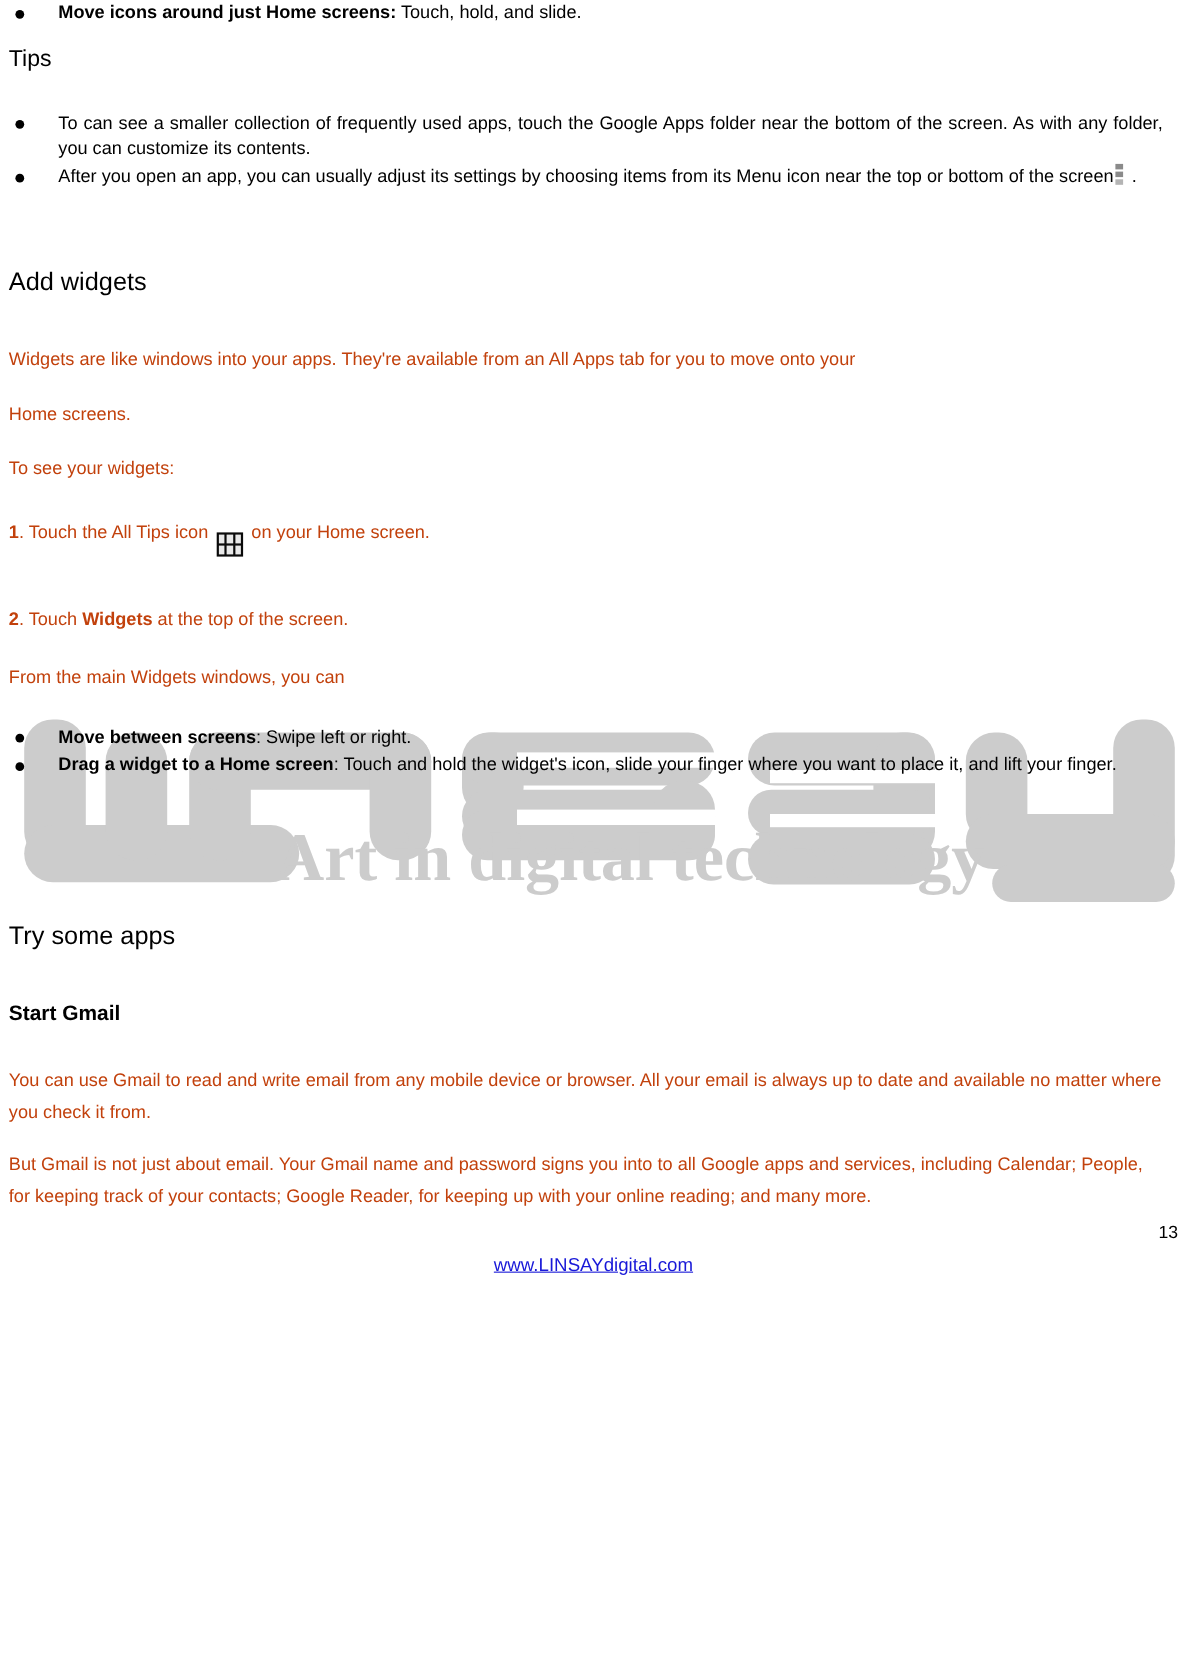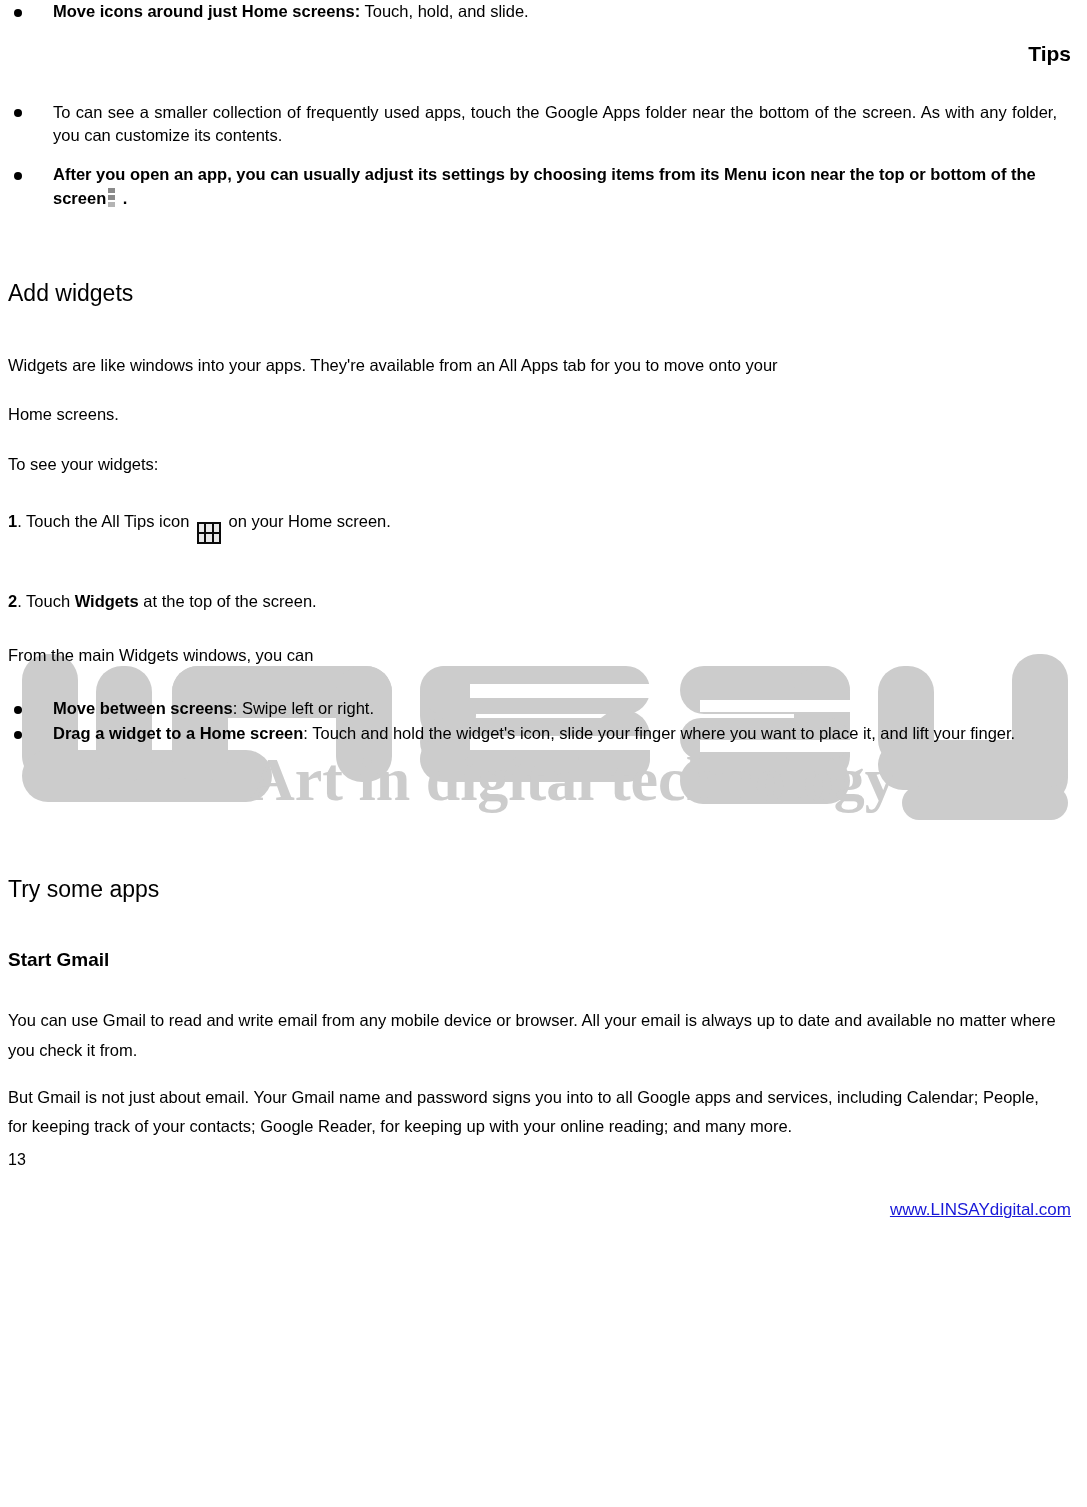--- a/index.html
+++ b/index.html
@@ -37,21 +37,21 @@
     position: relative;
     z-index: 2;
     padding: 0 16px 0 8px;
   }
 
   
   .para {
     font-size: 16.5px;
     line-height: 1.42;
     margin: 0;
-    color: #000000;
+    color: #c2410c;
   }
 
   
   .bullet-row {
     position: relative;
     padding-left: 45px;
     font-size: 16.5px;
     line-height: 1.42;
   }
   .bullet-row .dot {
@@ -63,24 +63,23 @@
     border-radius: 50%;
     background: #000;
   }
   .bullet-row.justify { text-align: justify; text-align-last: left; }
 
   b, .b { font-weight: bold; }
 
   
   .h-tips {
     font-size: 21px;
-    font-weight: bold;
+    font-weight: normal;
     margin: 18px 0 0 0;
     line-height: 1.2;
-    text-align: right;
   }
   .h1 {
     font-size: 23px;
     font-weight: normal;
     line-height: 1.2;
     margin: 0;
   }
   .h2 {
     font-size: 19px;
     font-weight: bold;
@@ -134,28 +133,28 @@
     grid-template-columns: repeat(3, 1fr);
     grid-template-rows: repeat(2, 1fr);
     gap: 2px;
     width: 100%;
     height: 100%;
   }
   .apps-icon .grid span { background: #e8e8e8; display: block; }
 
   
   .page-number {
-    text-align: left;
+    text-align: right;
     font-size: 16px;
     line-height: 1.3;
     margin: 0;
   }
   .footer-link-wrap {
-    text-align: right;
-    margin-top: 30px;
+    text-align: center;
+    margin-top: 8px;
   }
   .footer-link {
     font-size: 17px;
     color: #1818d8;
     text-decoration: underline;
   }
 </style>
 </head>
 <body>
 
@@ -210,21 +209,21 @@
 
     <div class="h-tips">Tips</div>
 
     <div class="gap-34"></div>
 
     <div class="bullet-row justify" style="padding-right:14px;">
       <span class="dot"></span>
       <span>To can see a smaller collection of frequently used apps, touch the Google Apps folder near the bottom of the screen. As with any folder, you can customize its contents.</span>
     </div>
 
-    <div class="bullet-row" style="margin-top:16px;font-weight:bold;">
+    <div class="bullet-row" style="margin-top:2px;">
       <span class="dot"></span>
       <span>After you open an app, you can usually adjust its settings by choosing items from its Menu icon near the top or bottom of the screen</span><span class="menu-icon"><i></i><i></i><i></i></span><span> .</span>
     </div>
 
     <div class="gap-70"></div>
 
     <div class="h1">Add widgets</div>
 
     <div class="gap-46"></div>
 

